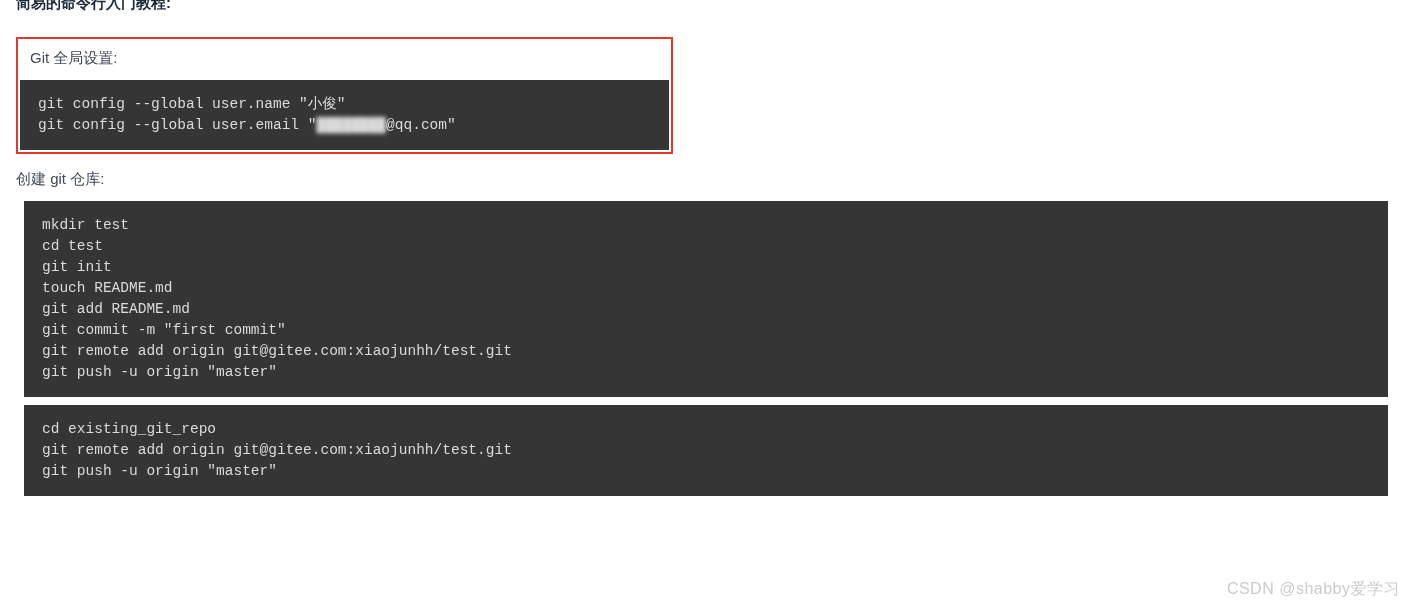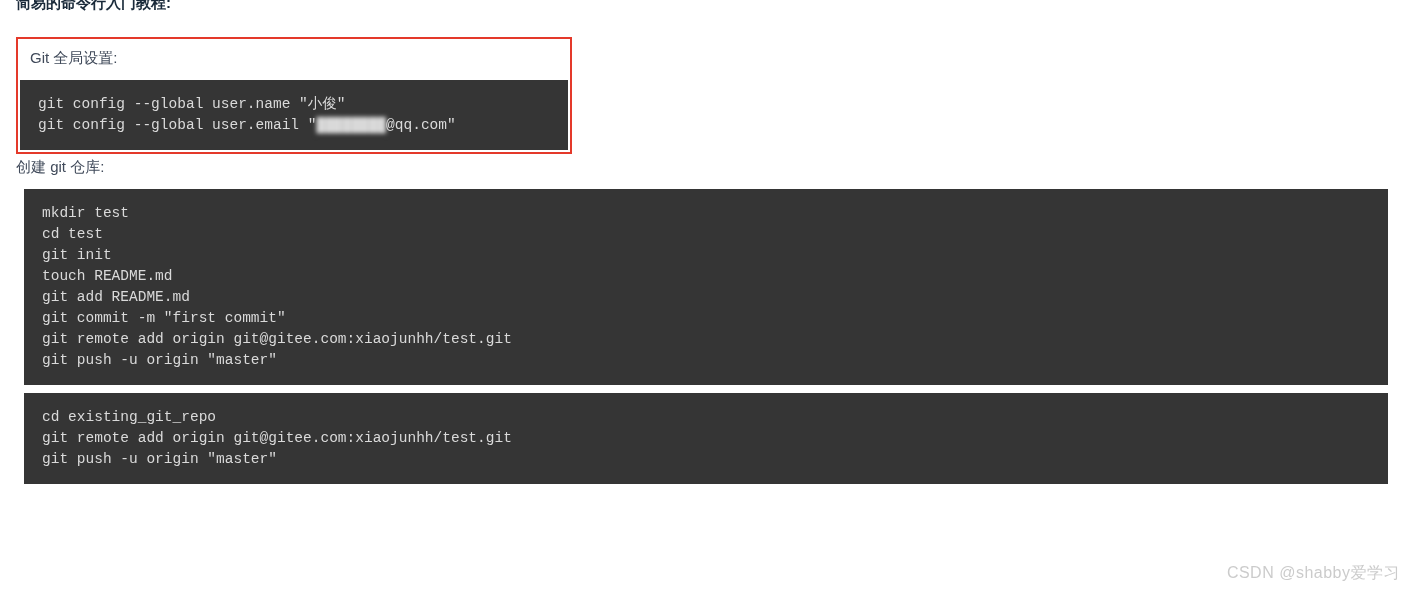--- a/index.html
+++ b/index.html
@@ -21,30 +21,30 @@
     .page-title {
       font-size: 15px;
       font-weight: bold;
       color: #1a2a3a;
       margin-bottom: 14px;
       margin-top: -6px;
     }
     .section-heading {
       font-size: 15px;
       color: #404a5a;
-      margin-top: 4px;
+      margin-top: 16px;
       margin-bottom: 12px;
       font-weight: 400;
     }
     .highlight-box {
       border: 2px solid #e4392a;
       padding: 0 2px 2px 2px;
       margin-top: 10px;
       display: inline-block;
-      width: 556px;
+      width: 657px;
       vertical-align: top;
     }
     .highlight-box .section-heading {
       margin-top: 10px;
       margin-left: 10px;
       margin-bottom: 12px;
     }
     .code-block {
       background: #353535;
       color: #dadada;
@@ -64,21 +64,21 @@
     .redacted {
       display: inline-block;
       background: #353535;
       filter: blur(2px);
       font-style: italic;
       vertical-align: bottom;
     }
     .watermark {
       position: absolute;
       right: 12px;
-      bottom: 24px;
+      bottom: 8px;
       color: rgba(160, 160, 160, 0.55);
       font-size: 16px;
       font-family: "Microsoft YaHei", sans-serif;
       pointer-events: none;
       letter-spacing: 0.5px;
       text-align: center;
     }
   </style>
 </head>
 <body>

